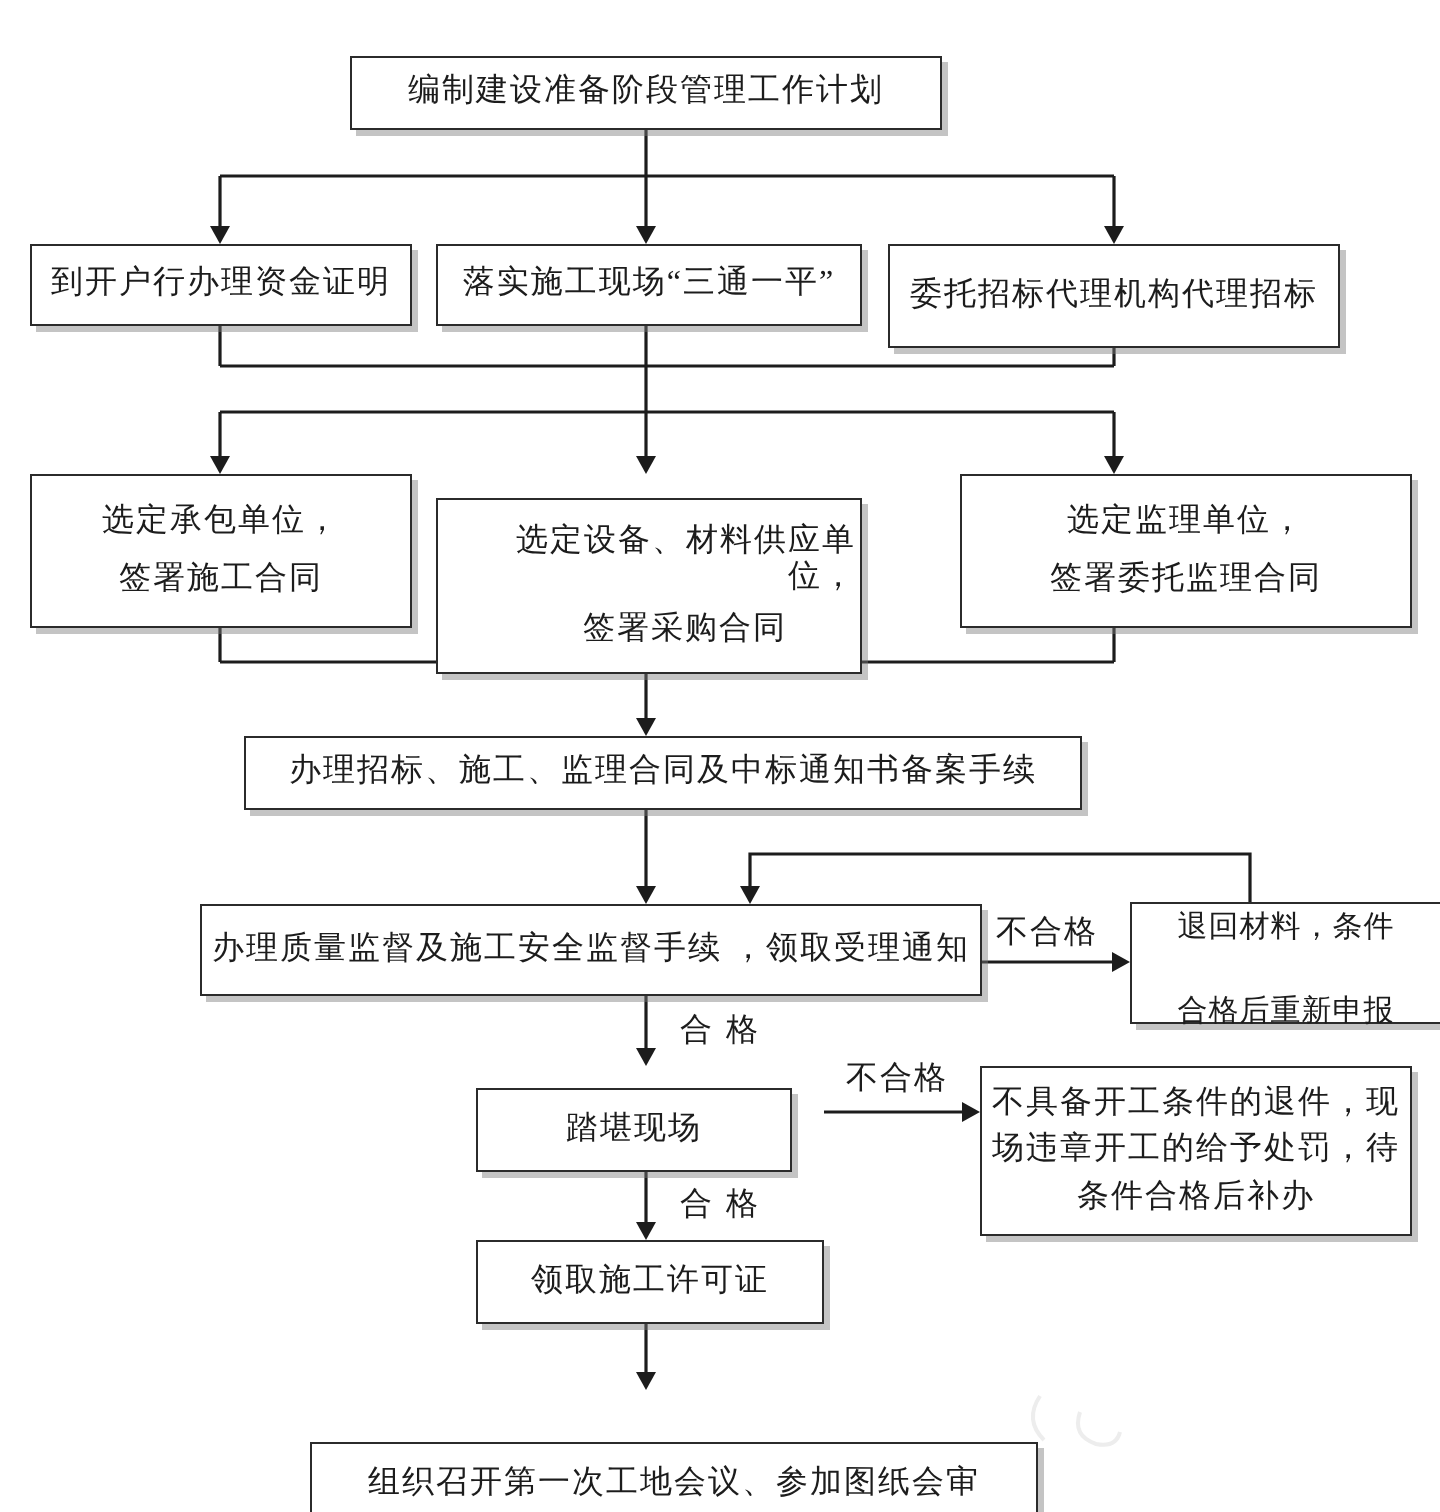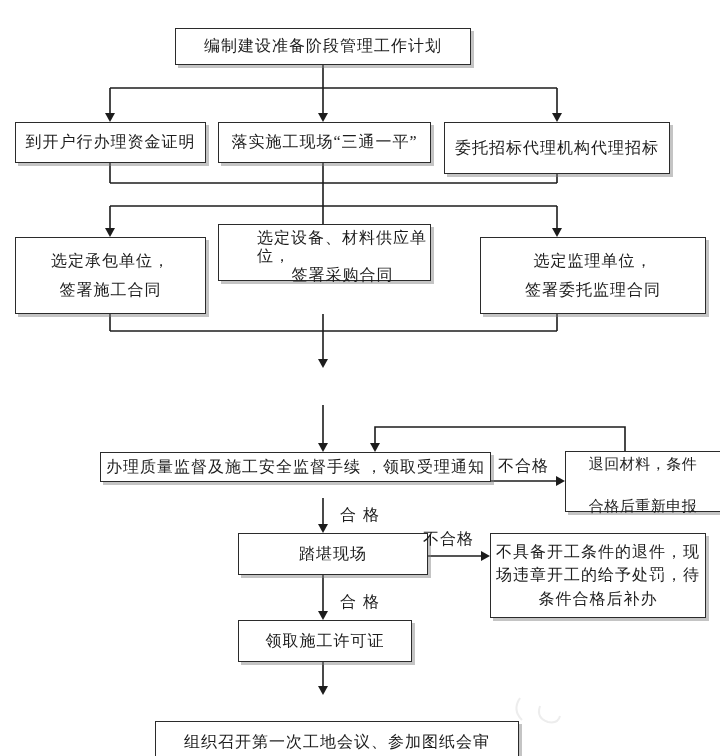--- a/index.html
+++ b/index.html
@@ -20,21 +20,21 @@
   .node{
     position:absolute;
     box-sizing:border-box;
     background:#ffffff;
     border:1.6px solid #2b2b2b;
     box-shadow:3px 3px 0 rgba(125,125,125,.45);
     display:flex;flex-direction:column;
     align-items:center;justify-content:center;
     color:#1c1c1c;
     font-size:16px;letter-spacing:1px;
-    text-align:left;line-height:1.15;
+    text-align:right;line-height:1.15;
     z-index:2;
   }
   .node.multi{justify-content:space-evenly;padding:4px 2px;}
   .edge-label{
     position:absolute;
     color:#1c1c1c;font-size:16px;letter-spacing:1px;
     white-space:nowrap;z-index:3;
   }
   .edge-label.spread{letter-spacing:7px;}
 </style>
@@ -108,39 +108,42 @@
     <span>落实施工现场“三通一平”</span>
   </div>
   <div class="node" style="left:444px;top:122px;width:226px;height:52px;">
     <span>委托招标代理机构代理招标</span>
   </div>
 
   <div class="node multi" style="left:15px;top:237px;width:191px;height:77px;">
     <span>选定承包单位，</span>
     <span>签署施工合同</span>
   </div>
-  <div class="node multi" style="left:218px;top:224px;width:213px;height:57px;padding-left:38px;">
+  <div class="node multi" style="left:218px;top:249px;width:213px;height:88px;padding-left:38px;">
     <span>选定设备、材料供应单位，</span>
     <span>签署采购合同</span>
   </div>
   <div class="node multi" style="left:444px;top:237px;width:226px;height:77px;margin-left:36px;">
     <span>选定监理单位，</span>
     <span>签署委托监理合同</span>
   </div>
 
+  <div class="node" style="left:122px;top:368px;width:419px;height:37px;">
+    <span>办理招标、施工、监理合同及中标通知书备案手续</span>
+  </div>
 
-  <div class="node" style="left:100px;top:452px;width:391px;height:30px;">
+  <div class="node" style="left:100px;top:452px;width:391px;height:46px;">
     <span>办理质量监督及施工安全监督手续 ，领取受理通知</span>
   </div>
   <div class="node multi" style="left:565px;top:451px;width:156px;height:61px;font-size:15px;letter-spacing:0.5px;gap:25px;">
     <span>退回材料，条件</span>
     <span>合格后重新申报</span>
   </div>
 
-  <div class="node" style="left:238px;top:533px;width:190px;height:42px;">
+  <div class="node" style="left:238px;top:544px;width:158px;height:42px;">
     <span>踏堪现场</span>
   </div>
   <div class="node multi" style="left:490px;top:533px;width:216px;height:85px;">
     <span>不具备开工条件的退件，现</span>
     <span>场违章开工的给予处罚，待</span>
     <span>条件合格后补办</span>
   </div>
 
   <div class="node" style="left:238px;top:620px;width:174px;height:42px;">
     <span>领取施工许可证</span>

